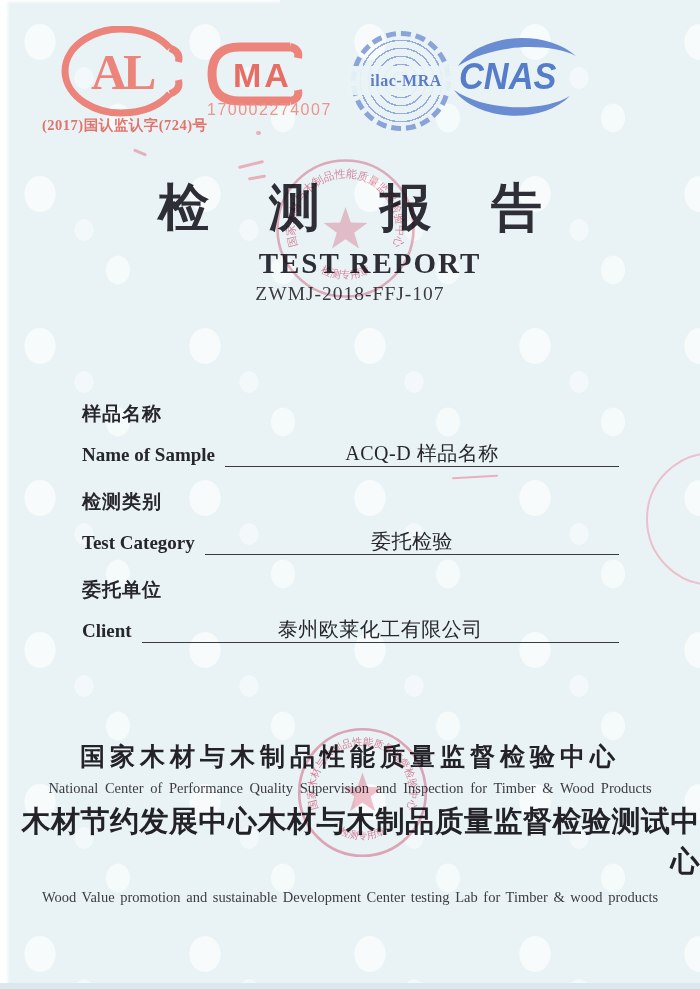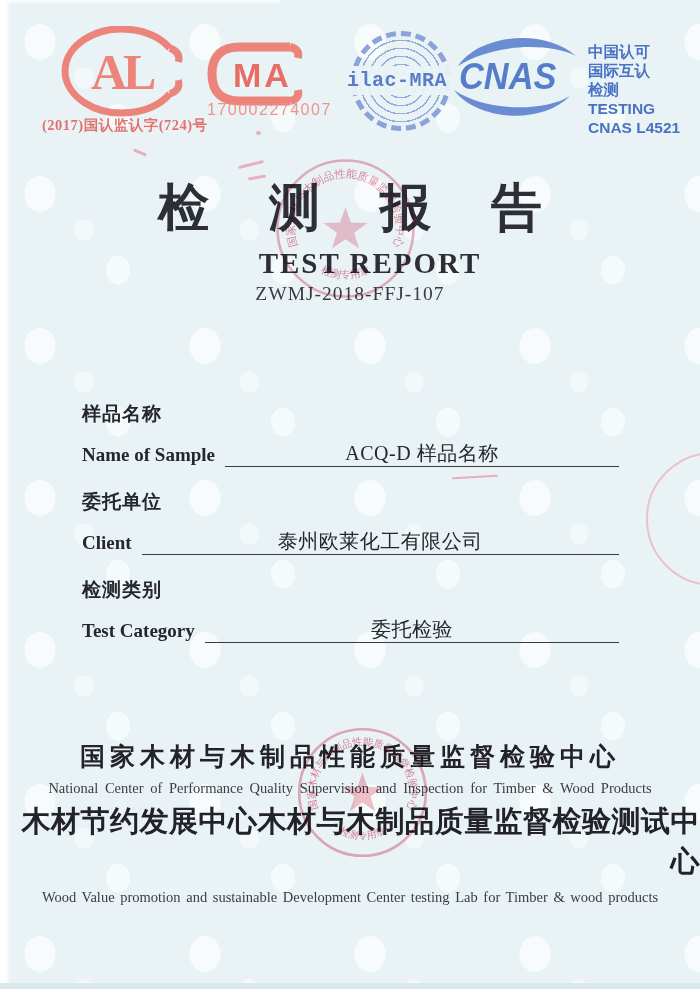--- a/index.html
+++ b/index.html
@@ -31,22 +31,22 @@
                 font-family:"Liberation Sans",sans-serif; font-size:16px; color:#ef8e85;
                 letter-spacing:1.5px; opacity:.95; }
   .ilac { position:absolute; left:351px; top:31px; width:100px; height:100px; }
   .ilac-ticks { position:absolute; inset:0; border-radius:50%;
                 border:5px dashed rgba(122,148,212,.85); }
   .ilac-rings { position:absolute; inset:7px; border-radius:50%;
                 background:repeating-radial-gradient(circle at 50% 50%,
                   rgba(122,148,212,.75) 0 1.4px, rgba(122,148,212,0) 1.4px 8px); }
   .ilac-band  { position:absolute; left:-4px; right:-14px; top:35px; height:29px;
                 background:rgba(233,243,246,.93); display:flex; align-items:center; }
-  .ilac-label { width:100%; text-align:left; font-family:Liberation Mono, monospace;
-                font-weight:700; font-size:20px; color:#5b7cc9; letter-spacing:.5px; }
+  .ilac-label { width:100%; text-align:center; font-family:Liberation Serif, serif;
+                font-weight:700; font-size:16px; color:#5b7cc9; letter-spacing:.5px; }
   .cnas { position:absolute; left:452px; top:30px; width:130px; height:92px; }
   .cnas svg { position:absolute; inset:0; }
   .cnas-word { position:absolute; left:7px; top:26px; font-family:"Liberation Sans",sans-serif;
                font-weight:700; font-size:37px; font-style:italic; color:#557dca;
                letter-spacing:0; transform:scaleX(.93); transform-origin:left; }
   .cnas-lines { position:absolute; left:588px; top:42px; width:110px;
                 font-family:"Liberation Sans",sans-serif; font-weight:700;
                 font-size:15.5px; line-height:19px; color:#4a72c4; }
 
   
@@ -119,54 +119,47 @@
     </div>
   </div>
 
   <div class="cnas">
     <svg viewBox="0 0 130 92">
       <path d="M 6 36 C 28 4 92 -2 124 26 C 96 12 40 14 6 36 Z" fill="#6a8cd2"></path>
       <path d="M 2 60 C 24 90 88 96 118 66 C 92 82 34 82 2 60 Z" fill="#6a8cd2"></path>
     </svg>
     <div class="cnas-word">CNAS</div>
   </div>
-  <div class="cnas-lines">
-    <div>中国认可</div>
-    <div>国际互认</div>
-    <div>检测</div>
-    <div>TESTING</div>
-    <div>CNAS L4521</div>
-  </div>
 
   <div class="title-block">
     <span class="title-cn">检测报告</span>
     <div class="title-en">TEST REPORT</div>
     <div class="report-no">ZWMJ-2018-FFJ-107</div>
   </div>
 
   <div class="fields">
     <div class="field">
       <div class="field-cn">样品名称</div>
       <div class="field-row">
         <span class="field-en">Name of Sample</span>
         <span class="field-line"><span>ACQ-D 样品名称</span></span>
       </div>
     </div>
     <div class="field">
+      <div class="field-cn">检测类别</div>
+      <div class="field-row">
+        <span class="field-en">Test Category</span>
+        <span class="field-line"><span>委托检验</span></span>
+      </div>
+    </div>
+    <div class="field">
       <div class="field-cn">委托单位</div>
       <div class="field-row">
         <span class="field-en">Client</span>
         <span class="field-line"><span>泰州欧莱化工有限公司</span></span>
-      </div>
-    </div>
-    <div class="field">
-      <div class="field-cn">检测类别</div>
-      <div class="field-row">
-        <span class="field-en">Test Category</span>
-        <span class="field-line"><span>委托检验</span></span>
       </div>
     </div>
   </div>
 
   <div class="footer">
     <div class="org1-cn">国家木材与木制品性能质量监督检验中心</div>
     <div class="org1-en">National Center of Performance Quality Supervision and Inspection for Timber &amp; Wood Products</div>
     <div class="org2-cn">木材节约发展中心木材与木制品质量监督检验测试中心</div>
     <div class="org2-en">Wood Value promotion and sustainable Development Center testing Lab for Timber &amp; wood products</div>
   </div>

